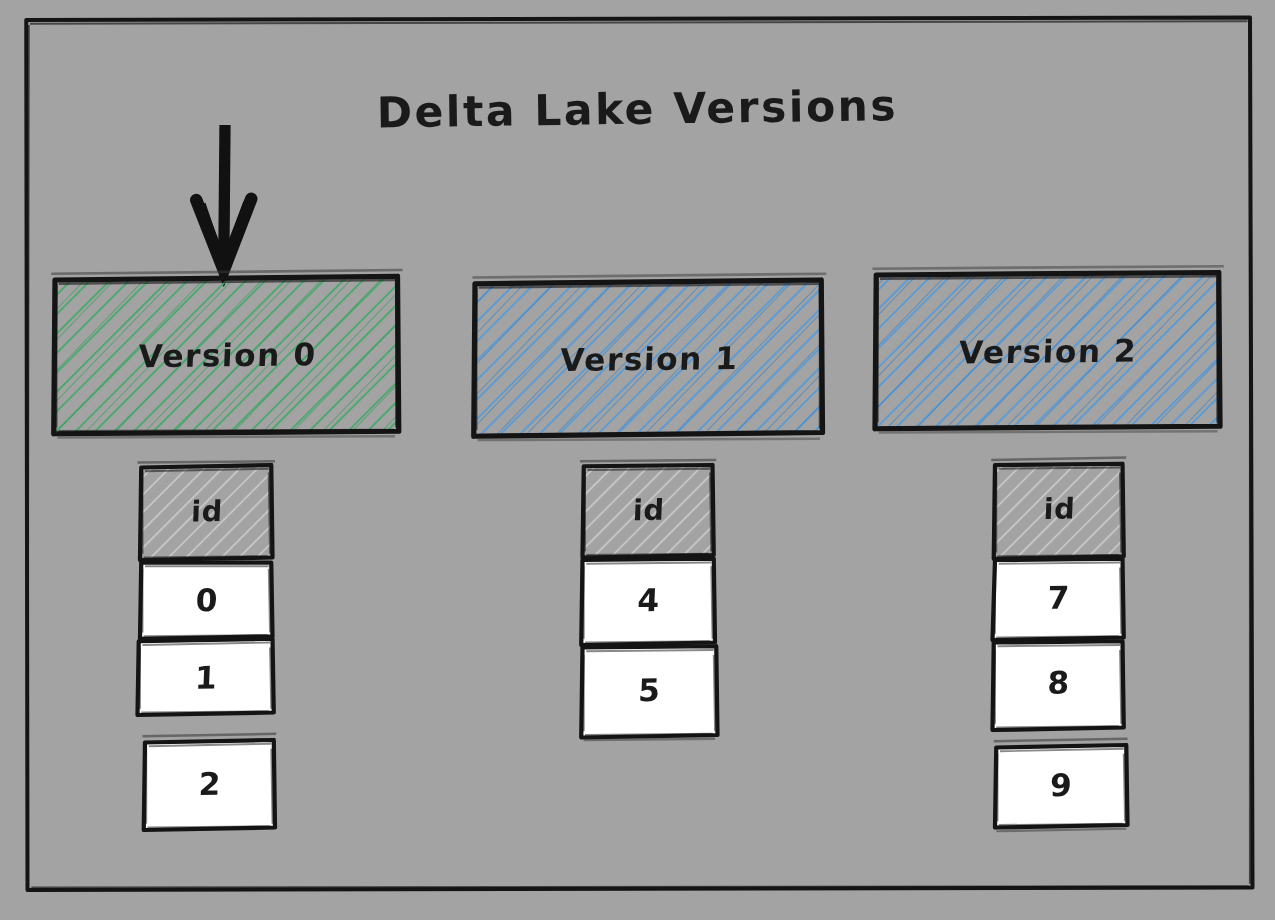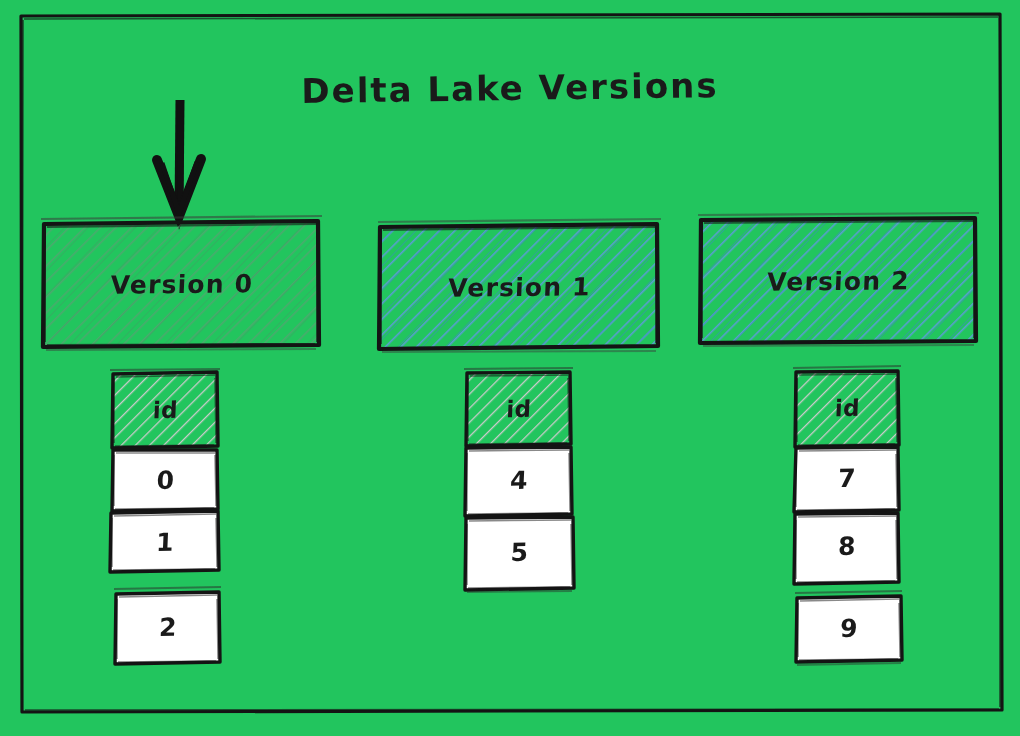--- a/index.html
+++ b/index.html
@@ -4,21 +4,21 @@
 <style>
   html, body {
     margin: 0;
     padding: 0;
     background: #ffffff;
   }
   #canvas {
     position: relative;
     width: 1020px;
     height: 736px;
-    background: #22c55e;
+    background: #a3a3a3;
     overflow: hidden;
     font-family: "DejaVu Sans", sans-serif;
   }
   svg.layer {
     position: absolute;
     left: 0;
     top: 0;
     width: 1020px;
     height: 736px;
     pointer-events: none;

